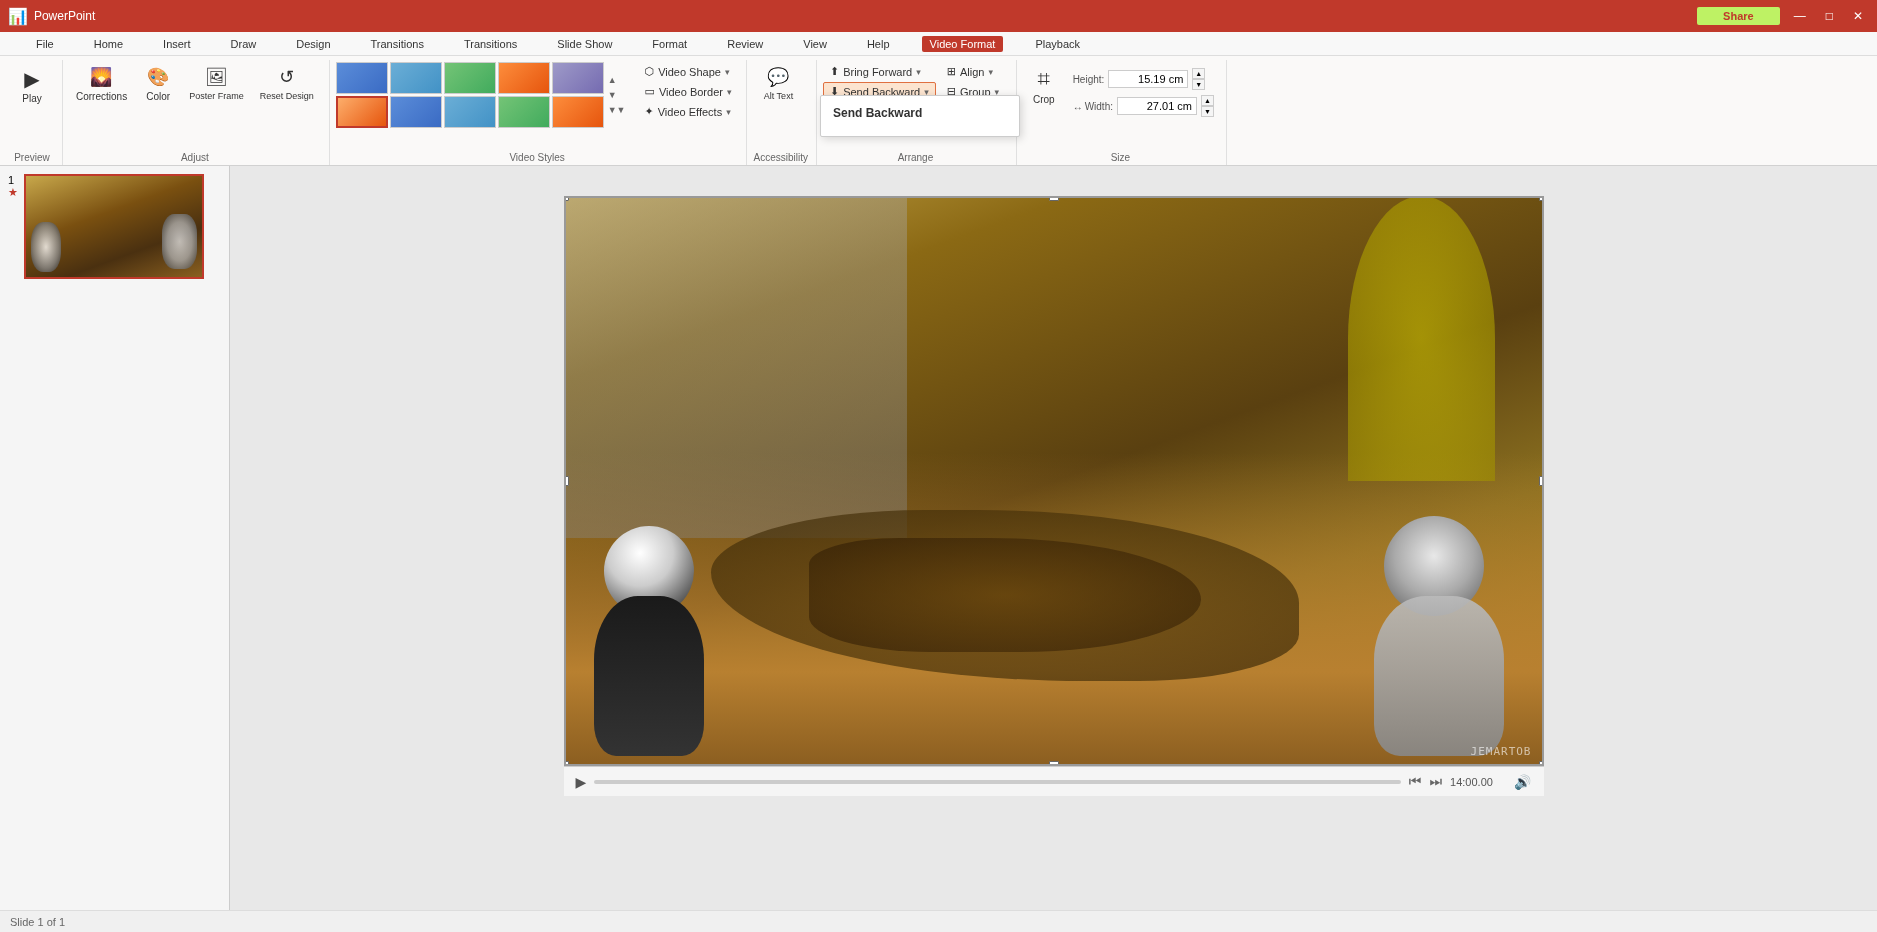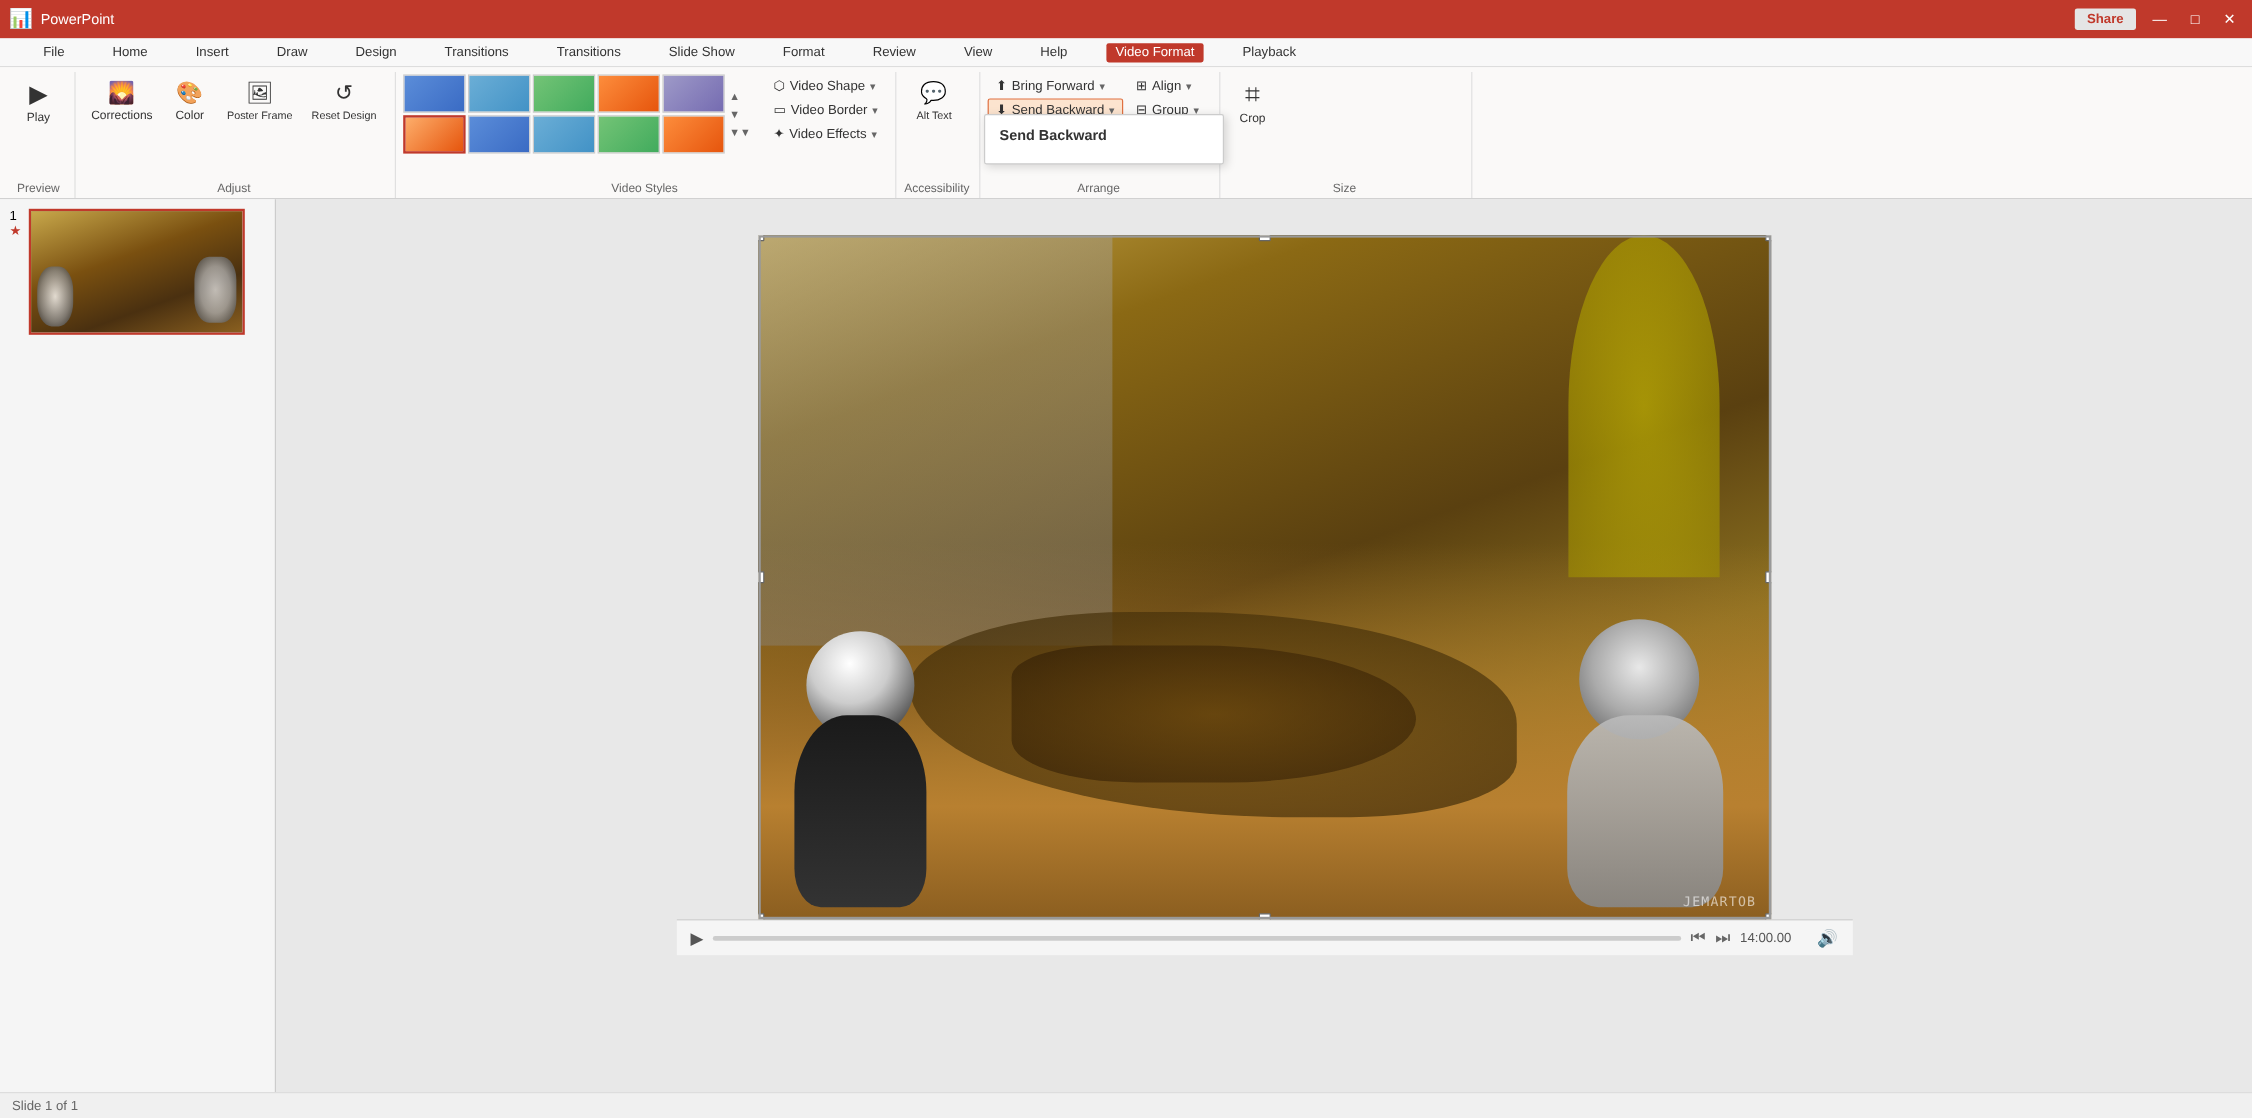--- a/index.html
+++ b/index.html
@@ -6,21 +6,21 @@
     body { font-family: 'Segoe UI', Arial, sans-serif; font-size: 11px; background: #f0f0f0; overflow: hidden; width: 1877px; height: 932px; }
 
     
     .title-bar {
       display: flex; align-items: center; justify-content: space-between;
       background: #c0392b; height: 32px; padding: 0 8px; color: white;
     }
     .title-bar-left { display: flex; align-items: center; gap: 6px; font-size: 12px; }
     .title-bar-right { display: flex; align-items: center; gap: 8px; font-size: 12px; }
     .share-btn {
-      background: #e5e5e5; color: #c0392b; border: none; padding: 3px 10px;
+      background: #bef264; color: #c0392b; border: none; padding: 3px 26px;
       font-size: 11px; font-weight: 600; cursor: pointer; border-radius: 2px;
     }
 
     
     .menu-bar {
       display: flex; align-items: center; background: #f8f8f8;
       height: 24px; padding: 0 4px; border-bottom: 1px solid #ddd;
     }
     .menu-item {
       padding: 2px 8px; font-size: 11px; cursor: pointer; color: #333;
@@ -104,21 +104,21 @@
     }
 
     
     .canvas-area {
       flex: 1; display: flex; flex-direction: column; align-items: center;
       justify-content: flex-start; padding: 30px 20px; overflow: auto;
       position: relative;
     }
     .slide-canvas {
       background: white; position: relative;
-      width: 844px; height: 570px;
+      width: 980px; height: 570px;
     }
     .video-container {
       position: absolute; top: 0; left: 0; right: 0; bottom: 0;
       background: #2c2c2c; overflow: hidden;
     }
     .video-bg {
       width: 100%; height: 100%;
       background: linear-gradient(160deg, #c8a84b 0%, #8B6914 20%, #5a4010 50%, #8B7020 70%, #c4902a 100%);
       position: relative;
     }
@@ -351,20 +351,41 @@
   </div>
 
   <div class="ribbon-group" style="min-width: 210px;">
     <div class="ribbon-group-content" style="gap: 8px; align-items: flex-start;">
 
       <div class="crop-btn">
         <span style="font-size: 22px;">⌗</span>
         <span>Crop</span>
       </div>
 
+      <div class="ribbon-col" style="margin-top:4px;">
+        <div class="size-input-row">
+          <span style="font-size:10px; color:#555; display:flex; align-items:center; gap:2px;">Height:</span>
+          <input type="text" class="size-input" value="15.19 cm" style="">
+          <div class="spin-btns">
+            <button class="spin-btn">▲</button>
+            <button class="spin-btn">▼</button>
+          </div>
+        </div>
+        <div class="size-input-row">
+          <span style="font-size:10px; color:#555; display:flex; align-items:center; gap:2px;">
+            <span style="font-size:10px;">↔</span>
+            <span>Width:</span>
+          </span>
+          <input type="text" class="size-input" value="27.01 cm" style="">
+          <div class="spin-btns">
+            <button class="spin-btn">▲</button>
+            <button class="spin-btn">▼</button>
+          </div>
+        </div>
+      </div>
     </div>
     <div class="ribbon-group-label">Size</div>
   </div>
 </div>
 
 <div class="tooltip-popover">
   <div class="tooltip-title">Send Backward</div>
 </div>
 
 <div class="main-area">

